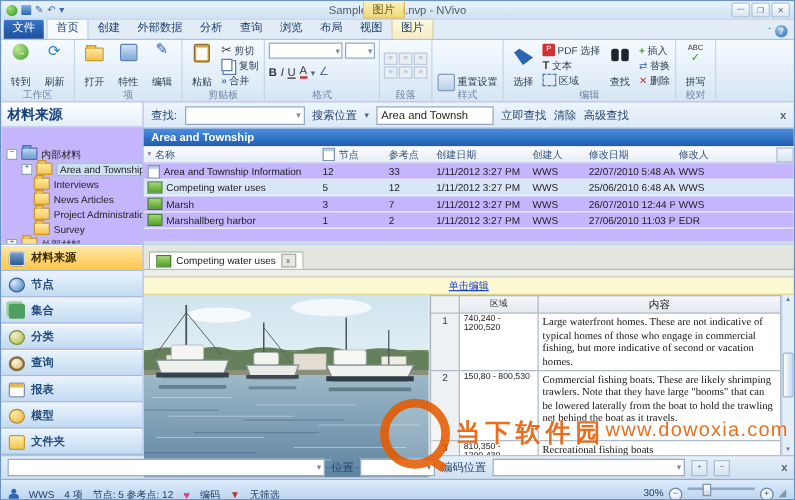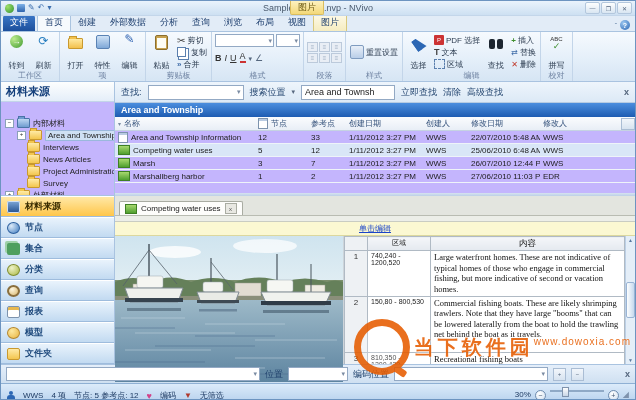--- a/index.html
+++ b/index.html
@@ -158,21 +158,21 @@
      font-size:7px;line-height:7px;display:flex;align-items:center;justify-content:center;color:#41556f}
   .track{width:54px;height:2px;background:#8fa9c6;position:relative}
   .thumb{position:absolute;left:12px;top:-3px;width:5px;height:8px;background:linear-gradient(#fdfdfd,#c9d6e6);border:1px solid #7f93ad}
   .grip{color:#7f93ad;font-size:8px}
   
   .wm{position:absolute;right:4px;bottom:24px;display:flex;align-items:center;gap:4px;opacity:.88;pointer-events:none}
   .wmring{width:42px;height:42px;border:7px solid #e65c00;border-radius:50%;position:relative;background:rgba(255,255,255,.25)}
   .wmring::after{content:"";position:absolute;right:-4px;bottom:-6px;width:16px;height:7px;background:#e65c00;transform:rotate(35deg);border-radius:2px}
   .wmcol{display:flex;flex-direction:row;align-items:flex-start}
   .wmname{color:#e65c00;font-size:20px;font-weight:bold;letter-spacing:4px;line-height:22px;text-shadow:0 0 2px #fff}
-  .wmurl{color:#e65c00;font-size:10px;letter-spacing:1px;text-shadow:0 0 2px #fff}
+  .wmurl{color:#e65c00;font-size:16px;letter-spacing:1px;text-shadow:0 0 2px #fff}
 </style>
 </head>
 <body>
 
 <div class="w">
 
   <div class="titlebar">
     <div class="qat">
       <span class="orb"></span>
       <span class="disk"></span>
@@ -289,21 +289,21 @@
           <span class="pbx">≡</span>
           <span class="pbx">≡</span>
           <span class="pbx">≡</span>
           <span class="pbx">≡</span>
         </div>
       </div>
       <div class="grp-label">段落</div>
     </div>
 
     <div class="grp">
-      <div class="grp-body" style="align-items:center">
+      <div class="grp-body" style="align-items:flex-end">
         <div class="sbtn">
           <span class="gi i-reset"></span>
           <span>重置设置</span>
         </div>
       </div>
       <div class="grp-label">样式</div>
     </div>
 
     <div class="grp">
       <div class="grp-body">

